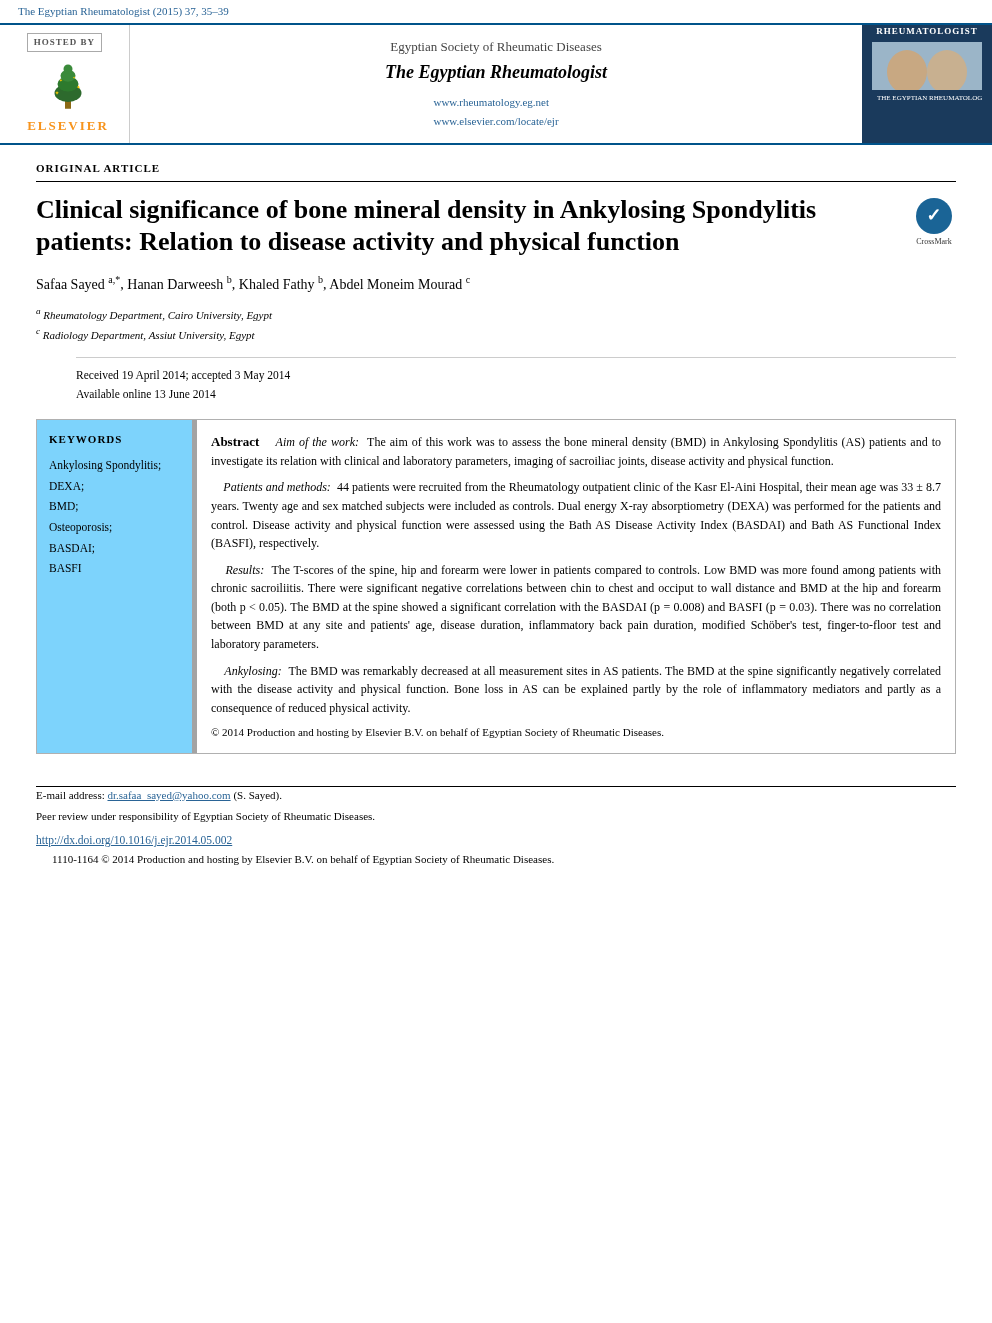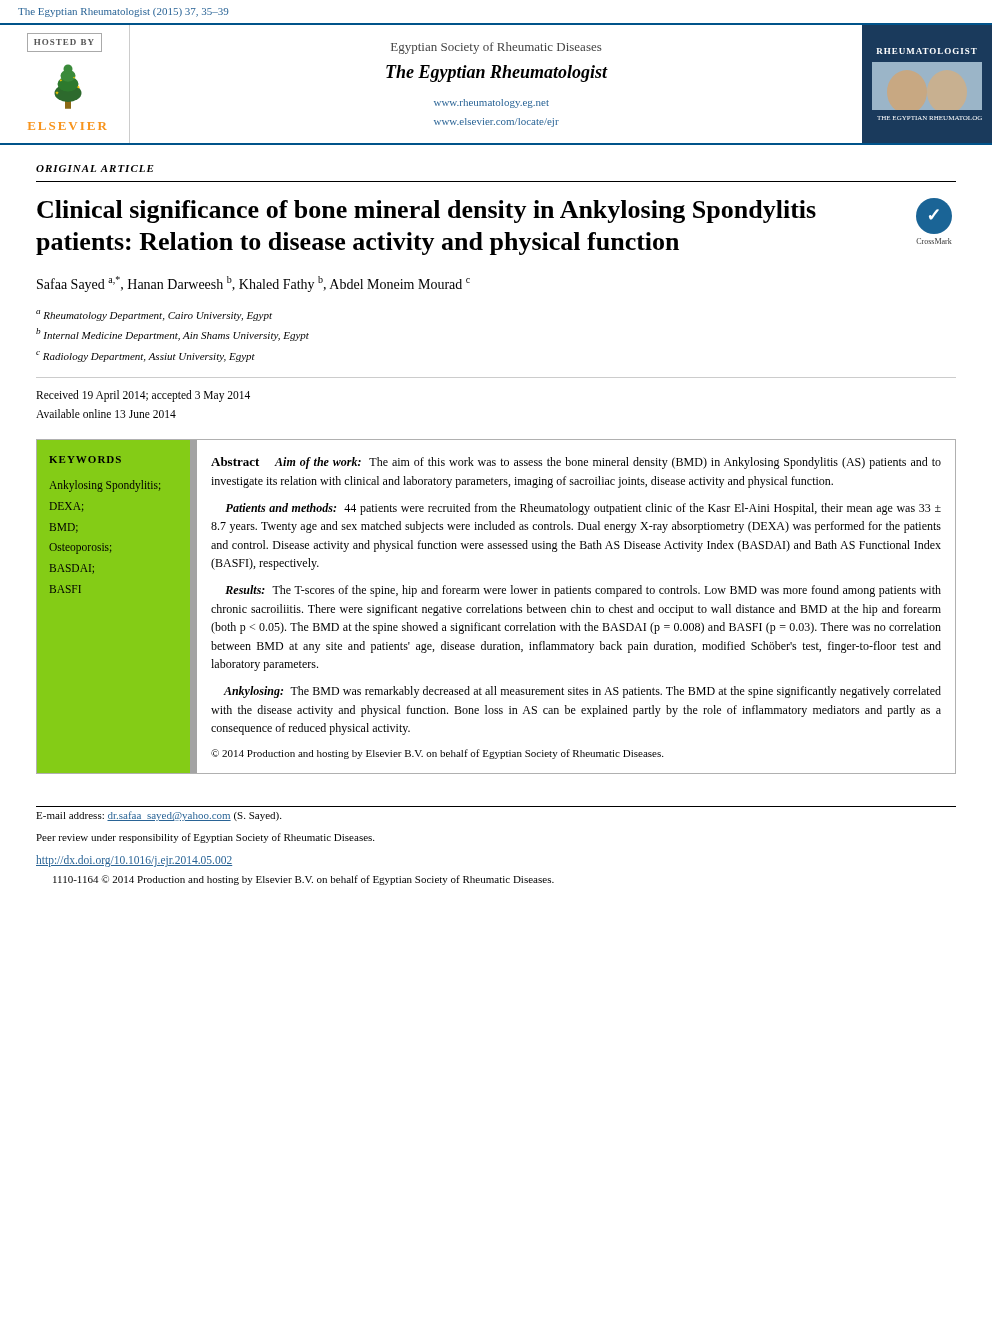--- a/index.html
+++ b/index.html
@@ -112,21 +112,21 @@
     }
 
     .rheum-badge {
       width: 130px;
       height: 100%;
       display: flex;
       flex-direction: column;
       align-items: center;
       justify-content: flex-start;
       background: #1a3a5c;
-      padding: 20px;
+      padding: 0;
     }
 
     .rheum-badge-title {
       color: #fff;
       font-size: 9px;
       font-weight: bold;
       letter-spacing: 1px;
       text-align: center;
       margin-bottom: 4px;
     }
@@ -148,21 +148,20 @@
 
     .article-type {
       font-size: 11px;
       font-weight: bold;
       letter-spacing: 1px;
       text-transform: uppercase;
       color: #000;
       border-bottom: 1px solid #000;
       padding-bottom: 4px;
       margin-bottom: 12px;
-      font-style: italic;
     }
 
     .article-title-block {
       display: flex;
       flex-direction: row;
       align-items: flex-start;
       margin-bottom: 14px;
     }
 
     .article-title {
@@ -228,37 +227,38 @@
     .affiliation-item {
       display: block;
     }
 
     .dates-block {
       font-size: 11.5px;
       margin-bottom: 14px;
       line-height: 1.7;
       border-top: 1px solid #ccc;
       padding-top: 8px;
+      margin-left: 40px;
     }
 
     
     .abstract-section {
       display: flex;
       flex-direction: row;
       gap: 0;
       border: 1px solid #b0b0b0;
       margin-bottom: 16px;
     }
 
     .keywords-panel {
       width: 160px;
       min-width: 160px;
-      border-right: 7px solid #a3a3a3;
+      border-right: 5px solid #a3a3a3;
       padding: 12px 12px;
-      background: #84cc16;
+      background: #7dd3fc;
     }
 
     .keywords-title {
       font-size: 11px;
       font-weight: bold;
       text-transform: uppercase;
       letter-spacing: 1px;
       margin-bottom: 8px;
       color: #000;
     }
@@ -282,21 +282,21 @@
 
     .abstract-paragraph {
       font-size: 12px;
       line-height: 1.55;
       margin-bottom: 8px;
       text-align: justify;
     }
 
     .abstract-section-label {
       font-style: italic;
-      font-weight: bold;
+      font-weight: normal;
     }
 
     .copyright-line {
       font-size: 11px;
       margin-top: 6px;
     }
 
     
     .footer-divider {
       border-top: 1px solid #000;
@@ -416,24 +416,20 @@
     <span class="author-name">Khaled Fathy</span>
     <sup class="author-sup">b</sup>,
     <span class="author-name">Abdel Moneim Mourad</span>
     <sup class="author-sup">c</sup>
   </div>
 
   <div class="affiliations">
     <span class="affiliation-item">
       <sup>a</sup>
       <span> Rheumatology Department, Cairo University, Egypt</span>
-    </span>
-    <span class="affiliation-item">
-      <sup>b</sup>
-      <span> Internal Medicine Department, Ain Shams University, Egypt</span>
     </span>
     <span class="affiliation-item">
       <sup>c</sup>
       <span> Radiology Department, Assiut University, Egypt</span>
     </span>
   </div>
 
   <div class="dates-block">
     <div>Received 19 April 2014; accepted 3 May 2014</div>
     <div>Available online 13 June 2014</div>

